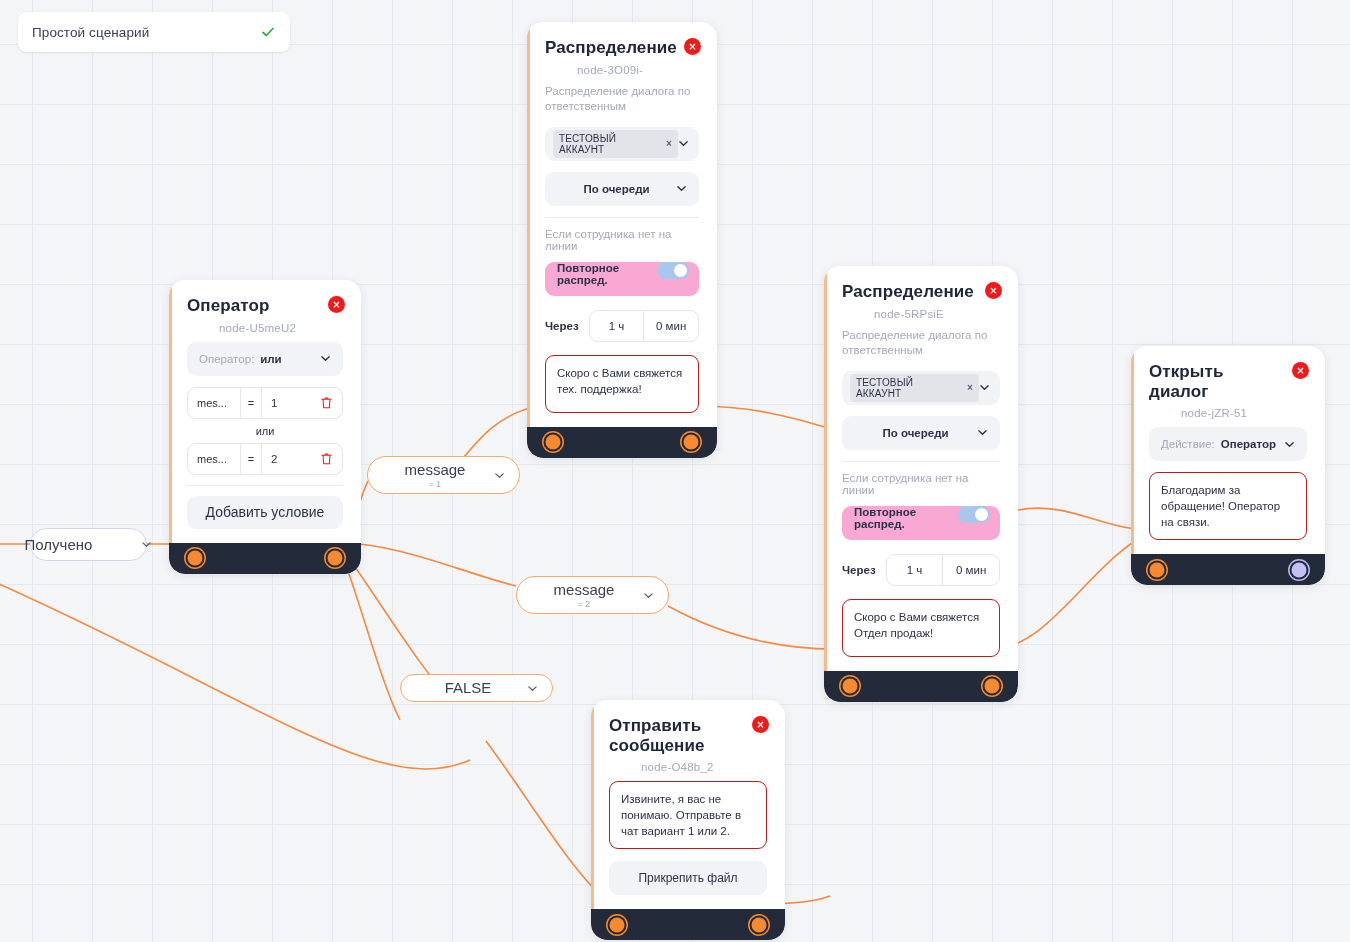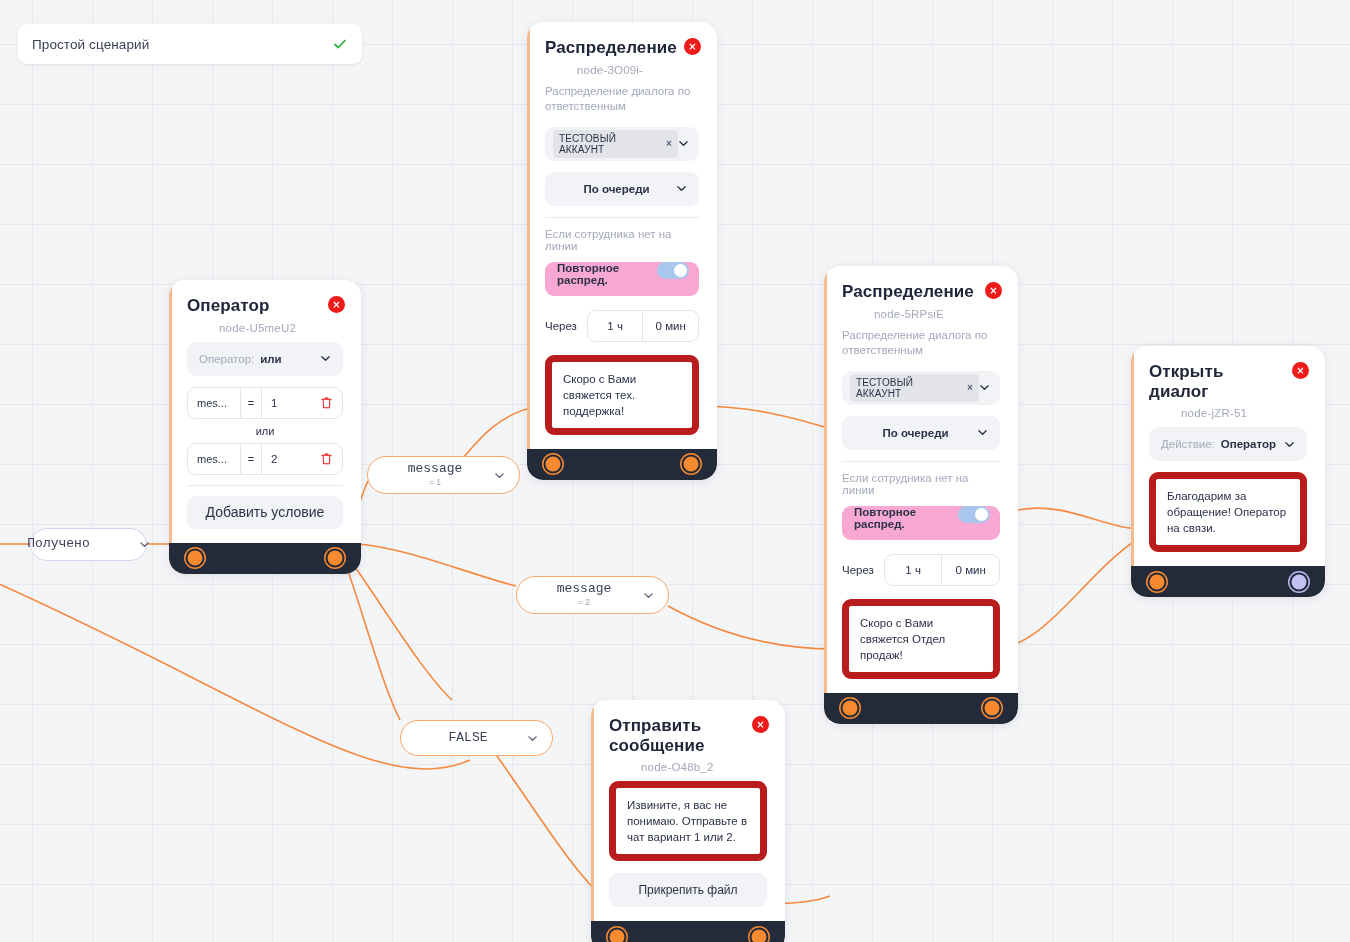--- a/index.html
+++ b/index.html
@@ -16,22 +16,22 @@
     background-image:
       linear-gradient(to right, #e6e8ee 1px, transparent 1px),
       linear-gradient(to bottom, #e6e8ee 1px, transparent 1px);
     background-size: 60px 60px;
     background-position: -28px -16px;
   }
   #edges { position: absolute; left: 0; top: 0; width: 1350px; height: 942px; pointer-events: none; }
 
   
   .scenario-field {
-    position: absolute; left: 18px; top: 24px;
-    width: 344px; height: 40px;
+    position: absolute; left: 18px; top: 12px;
+    width: 272px; height: 40px;
     background: #ffffff;
     border-radius: 9px;
     box-shadow: 0 1px 3px rgba(30,40,70,.10);
     display: flex; align-items: center;
     padding: 0 14px;
   }
   .scenario-field .txt {
     flex: 1; font-size: 13.5px; color: #3a4157; letter-spacing: .1px;
   }
   .check-ico { width: 16px; height: 16px; }
@@ -114,32 +114,32 @@
   .switch {
     width: 32px; height: 17px; border-radius: 9px; background: #a9c7ec;
     position: relative; flex: none;
   }
   .switch::after {
     content: ""; position: absolute; right: 2px; top: 2px;
     width: 13px; height: 13px; border-radius: 50%; background: #fff;
   }
 
   .delay-row { display: flex; align-items: center; gap: 10px; margin-bottom: 13px; }
-  .delay-row .d-lbl { font-size: 11.5px; color: #2b3248; font-weight: 400; }
+  .delay-row .d-lbl { font-size: 11.5px; color: #2b3248; font-weight: 700; }
   .delay-box {
     flex: 1; display: flex; border: 1px solid #e3e5ea; border-radius: 9px; height: 32px;
   }
   .delay-box .cell {
     flex: 1; display: flex; align-items: center; justify-content: center;
     font-size: 11.5px; color: #2b3248; cursor: text;
   }
   .delay-box .cell + .cell { border-left: 1px solid #e3e5ea; }
 
   .msg-box {
-    border: 7px solid #b91c1c; border-radius: 9px;
+    border: 1px solid #b91c1c; border-radius: 9px;
     padding: 9px 11px; min-height: 58px;
     font-size: 11.5px; color: #2b3248; line-height: 1.4; cursor: text;
   }
 
   
   .cond-row {
     display: flex; align-items: stretch; height: 32px;
     border: 1px solid #e3e5ea; border-radius: 9px; overflow: hidden;
     margin-bottom: 6px;
   }
@@ -168,21 +168,21 @@
 
   
   .edge-label {
     position: absolute; background: #fff;
     border: 1.5px solid #f7a86a; border-radius: 20px;
     display: flex; align-items: center; justify-content: center;
     padding: 0 14px; cursor: pointer;
   }
   .edge-label.neutral { border-color: #d4d3ee; }
   .edge-label .el-txt { flex: 1; text-align: center; }
-  .edge-label .el-main { font-size: 13px; color: #3a4157; display: block; line-height: 1.15; font-family: Liberation Mono, monospace; }
+  .edge-label .el-main { font-size: 15px; color: #3a4157; display: block; line-height: 1.15; }
   .edge-label .el-sub  { font-size: 8.5px; color: #9aa0b3; display: block; line-height: 1.2; }
   .edge-label .chev { margin-left: 6px; }
 </style>
 </head>
 <body>
 
 <div id="canvas">
 
   <svg id="edges" viewBox="0 0 1350 942">
     <g fill="none" stroke="#f4893f" stroke-width="1.6">
@@ -428,21 +428,21 @@
   <div class="edge-label" style="left:516px; top:576px; width:153px; height:38px;">
     <span class="el-txt">
       <span class="el-main">message</span>
       <span class="el-sub">= 2</span>
     </span>
     <svg class="chev" viewBox="0 0 12 12">
         <path d="M2 4.2 L6 8 L10 4.2" fill="none" stroke="#59607a" stroke-width="1.4" stroke-linecap="round" stroke-linejoin="round"></path>
       </svg>
   </div>
 
-  <div class="edge-label" style="left:400px; top:720px; width:153px; height:36px;">
+  <div class="edge-label" style="left:400px; top:674px; width:153px; height:28px;">
     <span class="el-txt">
       <span class="el-main">FALSE</span>
     </span>
     <svg class="chev" viewBox="0 0 12 12">
         <path d="M2 4.2 L6 8 L10 4.2" fill="none" stroke="#59607a" stroke-width="1.4" stroke-linecap="round" stroke-linejoin="round"></path>
       </svg>
   </div>
 
 </div>
 

